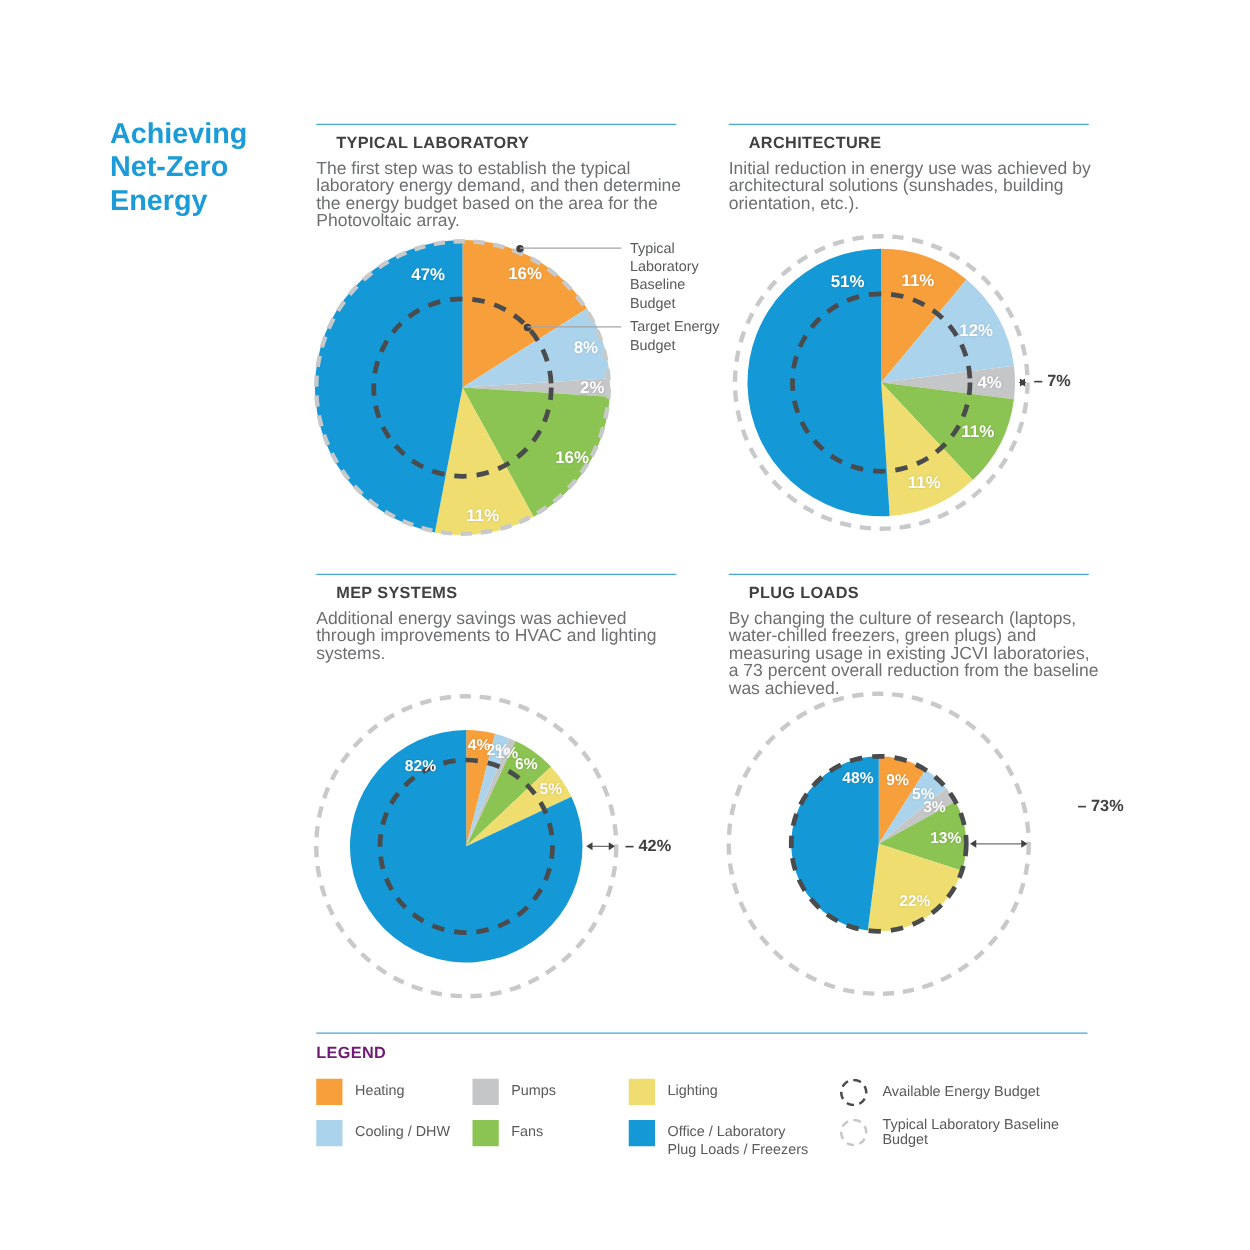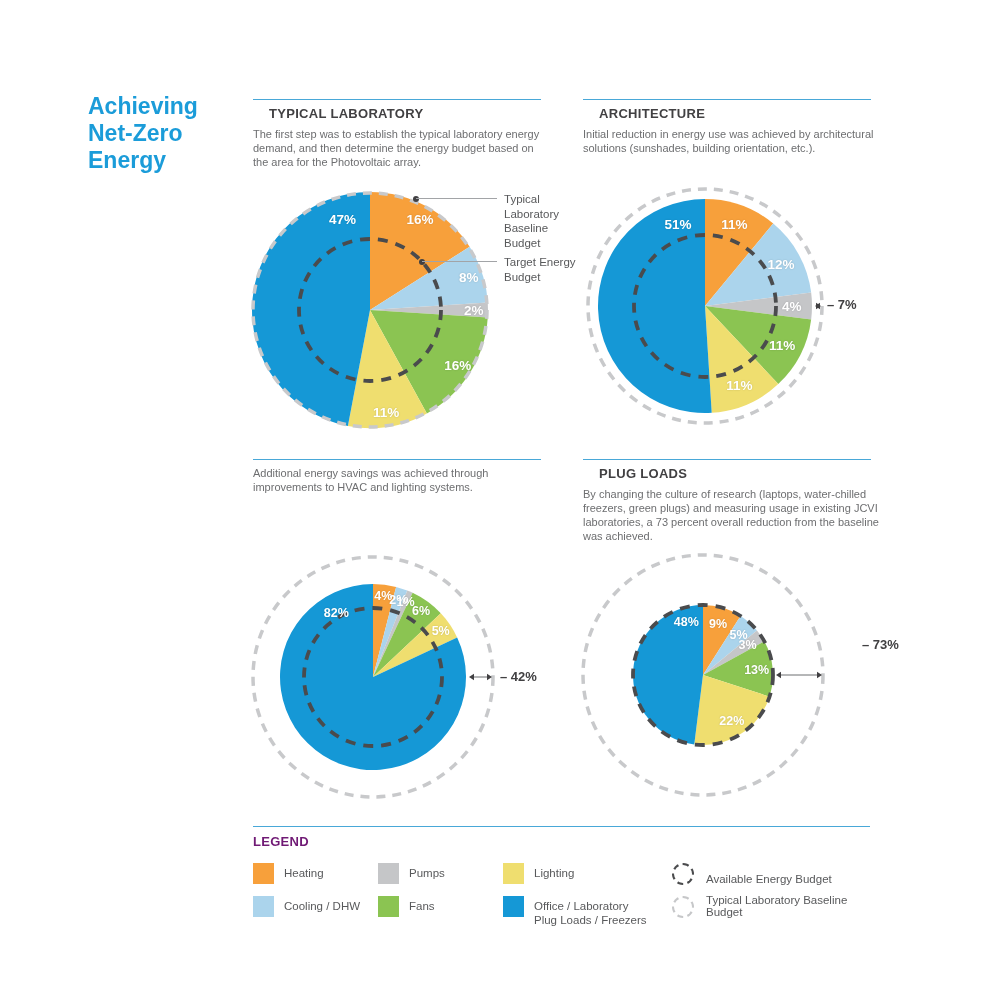--- a/index.html
+++ b/index.html
@@ -7,21 +7,21 @@
         font-family:"Liberation Sans", sans-serif;overflow:hidden;padding-left:16px;}
   .main-title{position:absolute;left:88px;top:93px;width:130px;margin:0;
         font-size:23px;line-height:27px;font-weight:700;color:#1B9CD9;}
   .section{position:absolute;width:288px;}
   .sec-1{left:253px;top:99px;}
   .sec-2{left:583px;top:99px;}
   .sec-3{left:253px;top:459px;}
   .sec-4{left:583px;top:459px;}
   .rule{height:1px;background:#49A8D8;width:288px;margin:0 0 6px 0;}
   .sec-heading{margin:0 0 6px 16px;font-size:13px;font-weight:700;color:#414042;letter-spacing:0.3px;}
-  .sec-desc{margin:0;font-size:11px;line-height:14px;color:#6D6E70;width:296px;}
+  .sec-desc{margin:0;font-size:14px;line-height:14px;color:#6D6E70;width:296px;}
   .chart-container{position:absolute;width:260px;height:260px;}
   .slice-label{fill:#ffffff;font-weight:700;text-anchor:middle;
         font-family:"Liberation Sans",sans-serif;text-shadow:0 0 2px rgba(0,0,0,0.18);}
   .reduction-label{position:absolute;font-size:13px;font-weight:700;color:#414042;white-space:nowrap;}
   .red-1{left:827px;top:297px;}
   .red-2{left:500px;top:669px;}
   .red-3{left:830px;top:637px;margin-left:32px;}
   .callout-line{position:absolute;height:1px;background:#A2A4A7;}
   .cl-1{left:416px;top:198px;width:81px;}
   .cl-2{left:422px;top:261px;width:75px;}
@@ -34,21 +34,21 @@
   .legend{position:absolute;left:253px;top:826px;width:617px;}
   .legend .rule{width:617px;margin-bottom:7px;}
   .legend-heading{margin:0 0 14px 0;font-size:13px;font-weight:700;color:#701a75;letter-spacing:0.3px;}
   .legend-row{display:flex;}
   .legend-col{width:125px;}
   .legend-col.wide{width:169px;}
   .legend-item{display:flex;align-items:flex-start;margin-bottom:12px;}
   .swatch{width:21px;height:21px;margin-right:10px;flex:0 0 auto;}
   .legend-label{font-size:11.5px;line-height:13.5px;color:#58595B;white-space:pre-line;padding-top:4px;}
   .legend-budgets{width:198px;}
-  .budget-item{display:flex;align-items:flex-end;margin-bottom:9px;}
+  .budget-item{display:flex;align-items:center;margin-bottom:9px;}
   .budget-circle{width:22px;height:22px;border-radius:50%;margin-right:12px;flex:0 0 auto;box-sizing:border-box;}
   .budget-circle.dark{border:2.6px dashed #4A4B4D;}
   .budget-circle.light{border:2.6px dashed #C6C7C9;}
   .budget-label{font-size:11.5px;color:#58595B;}
 </style>
 </head>
 <body>
 
 <div class="page">
 
@@ -61,20 +61,21 @@
   </div>
 
   <div class="section sec-2">
     <div class="rule"></div>
     <h2 class="sec-heading">ARCHITECTURE</h2>
     <p class="sec-desc">Initial reduction in energy use was achieved by architectural solutions (sunshades, building orientation, etc.).</p>
   </div>
 
   <div class="section sec-3">
     <div class="rule"></div>
+    <h2 class="sec-heading">MEP SYSTEMS</h2>
     <p class="sec-desc">Additional energy savings was achieved through improvements to HVAC and lighting systems.</p>
   </div>
 
   <div class="section sec-4">
     <div class="rule"></div>
     <h2 class="sec-heading">PLUG LOADS</h2>
     <p class="sec-desc">By changing the culture of research (laptops, water-chilled freezers, green plugs) and measuring usage in existing JCVI laboratories, a 73 percent overall reduction from the baseline was achieved.</p>
   </div>
 
   <div class="chart-container" style="left: 240px; top: 180px;"><svg width="260" height="260">

